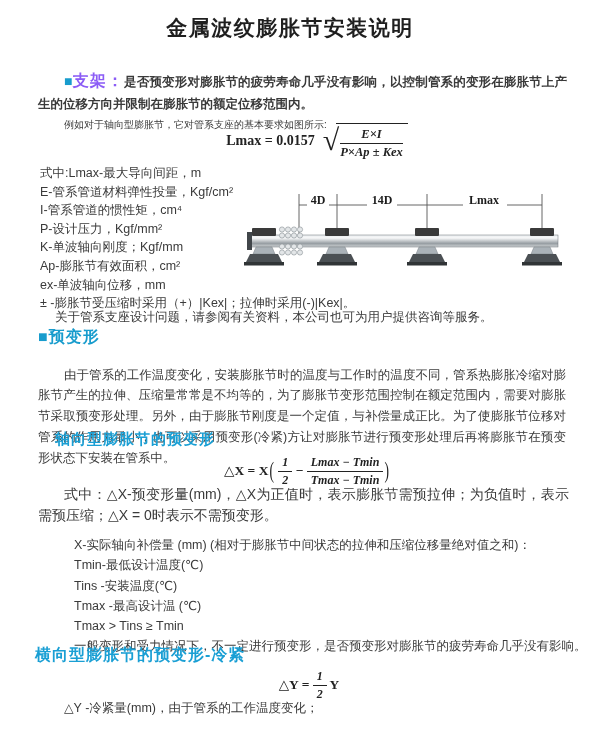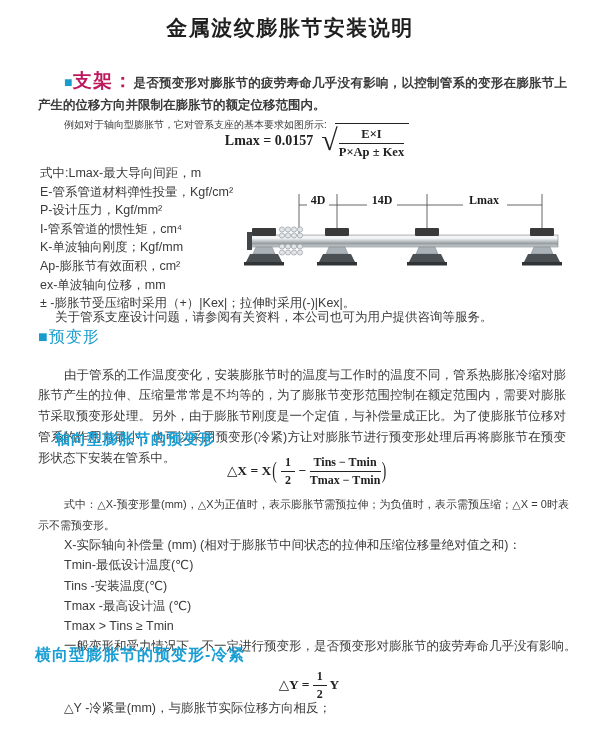--- a/index.html
+++ b/index.html
@@ -15,65 +15,65 @@
   }
   .body-text { font-size:12.5px; line-height:21px; }
 
   
   .p-support {
     position:absolute; top:57px; left:38px; width:529px;
     font-size:12.5px; line-height:22px; text-align:justify;
     font-weight:bold; text-indent:26px;
   }
   .blue-marker { color:#189ccd; font-size:14px; font-weight:bold; }
-  .blue-inline-heading { color:#be185d; font-size:19px; font-weight:bold; letter-spacing:1px; }
+  .blue-inline-heading { color:#8b5cf6; font-size:16px; font-weight:bold; letter-spacing:1px; }
   .p-example {
     position:absolute; top:104px; left:38px; width:529px;
     font-size:10px; text-indent:26px;
   }
 
   
   .formula { font-family:"Liberation Serif","DejaVu Serif",serif; font-weight:bold; color:#222222; }
   .formula1 { position:absolute; top:123px; left:0; width:634px; text-align:center; font-size:14px; }
   .frac { display:inline-flex; flex-direction:column; text-align:center;
-          font-size:12.5px; vertical-align:middle; }
+          font-style:italic; font-size:12.5px; vertical-align:middle; }
   .frac .num { border-bottom:1.3px solid #222; padding:0 4px 1px; display:block; }
   .frac .den { padding-top:1px; display:block;text-align:center; }
   .rad { display:inline-flex; align-items:flex-start; margin-left:8px; vertical-align:middle; }
   .rad-sign { font-size:30px; line-height:28px; font-weight:normal; transform:translateY(3px); }
   .rad-body { border-top:1.6px solid #222; margin-left:-3px; padding:3px 5px 0 4px; }
   .paren { display:inline-block; transform:scaleY(1.7); font-weight:normal; padding:0 1px; }
 
   
   .vars { position:absolute; top:164px; left:40px; font-size:12.5px; line-height:18.6px; }
   .vars .var-line { white-space:nowrap; }
   .vars .var-line.indented { margin-left:0; }
   .support-note { position:absolute; top:309px; left:55px; font-size:12.5px; white-space:nowrap; }
 
   
   .diagram { position:absolute; left:242px; top:191px; width:322px; height:96px; }
   .dim-label { font-family:"Liberation Serif","DejaVu Serif",serif; font-weight:bold; font-size:12px; fill:#1c1c1c; }
 
   
-  .h2 { position:absolute; left:38px; font-size:16px; font-weight:normal; color:#189ccd; letter-spacing:1px; }
+  .h2 { position:absolute; left:38px; font-size:16px; font-weight:bold; color:#189ccd; letter-spacing:1px; }
   .h2-predeform { top:327px; }
   .p-pre {
     position:absolute; top:352px; left:38px; width:528px;
     font-size:12.5px; line-height:20.8px; text-align:justify; text-indent:26px;
   }
   .h-sub { position:absolute; font-weight:bold; color:#1a9fd4; letter-spacing:1px; }
   .h-axial { top:430px; left:55px; font-size:15px; }
   .formula2 { position:absolute; top:455px; left:0; width:614px; text-align:center; font-size:13.5px; }
   .formula2 .frac { font-size:12px; }
   .axial-para1 {
-    position:absolute; top:483px; left:38px; width:531px;
-    font-size:11px; line-height:20.8px; text-align:justify; text-indent:26px;
+    position:absolute; top:470px; left:38px; width:531px;
+    font-size:14px; line-height:20.8px; text-align:justify; text-indent:26px;
   }
   .axial-lines { position:absolute; top:535px; left:64px; font-size:12.5px; line-height:20.3px; }
-  .axial-lines .line { white-space:nowrap; }
+  .axial-lines .line { white-space:nowrap;margin-left:10px; }
 
   
   .h-lateral { top:645px; left:35px; font-size:16px; }
   .formula3 { position:absolute; top:669px; left:0; width:618px; text-align:center; font-size:13.5px; }
   .formula3 .frac { font-size:12px; }
   .lateral-para { position:absolute; top:700px; left:64px; font-size:12.5px; white-space:nowrap; }
 </style>
 </head>
 <body>
 
@@ -91,22 +91,22 @@
         <span class="rad-body"><span class="frac">
             <span class="num">E×I</span>
             <span class="den">P×Ap ± Kex</span>
           </span></span>
       </span>
   </div>
 
   <div class="vars">
     <div class="var-line">式中:Lmax-最大导向间距，m</div>
     <div class="var-line indented">E-管系管道材料弹性投量，Kgf/cm²</div>
+    <div class="var-line indented">I-管系管道的惯性矩，cm⁴</div>
     <div class="var-line indented">P-设计压力，Kgf/mm²</div>
-    <div class="var-line indented">I-管系管道的惯性矩，cm⁴</div>
     <div class="var-line indented">K-单波轴向刚度；Kgf/mm</div>
     <div class="var-line indented">Ap-膨胀节有效面积，cm²</div>
     <div class="var-line indented">ex-单波轴向位移，mm</div>
     <div class="var-line indented">± -膨胀节受压缩时采用（+）|Kex|；拉伸时采用(-)|Kex|。</div>
   </div>
 
   <div class="support-note">关于管系支座设计问题，请参阅有关资料，本公司也可为用户提供咨询等服务。</div>
 
   <svg class="diagram" viewBox="0 0 322 96">
     <defs>
@@ -171,21 +171,21 @@
   <div class="h-sub h-axial">轴向型膨胀节的预变形</div>
 
   <div class="formula formula2">
     <span>△X = X</span><span class="paren">(</span>
     <span class="frac">
         <span class="num">1</span>
         <span class="den">2</span>
       </span>
     <span>−</span>
     <span class="frac">
-        <span class="num">Tins − Tmin</span>
+        <span class="num">Lmax − Tmin</span>
         <span class="den">Tmax − Tmin</span>
       </span><span class="paren">)</span>
   </div>
 
   <p class="axial-para1">式中：△X-预变形量(mm)，△X为正值时，表示膨胀节需预拉伸；为负值时，表示需预压缩；△X = 0时表示不需预变形。</p>
 
   <div class="axial-lines">
     <div class="line">X-实际轴向补偿量 (mm) (相对于膨胀节中间状态的拉伸和压缩位移量绝对值之和)：</div>
     <div class="line">Tmin-最低设计温度(℃)</div>
     <div class="line">Tins -安装温度(℃)</div>
@@ -198,15 +198,15 @@
 
   <div class="formula formula3">
     <span>△Y =</span>
     <span class="frac">
         <span class="num">1</span>
         <span class="den">2</span>
       </span>
     <span>Y</span>
   </div>
 
-  <div class="lateral-para">△Y -冷紧量(mm)，与膨胀节实际位移方向相反；</div>
+  <div class="lateral-para">△Y -冷紧量(mm)，由于管系的工作温度变化；</div>
 
 </div>
 
 </body></html>

